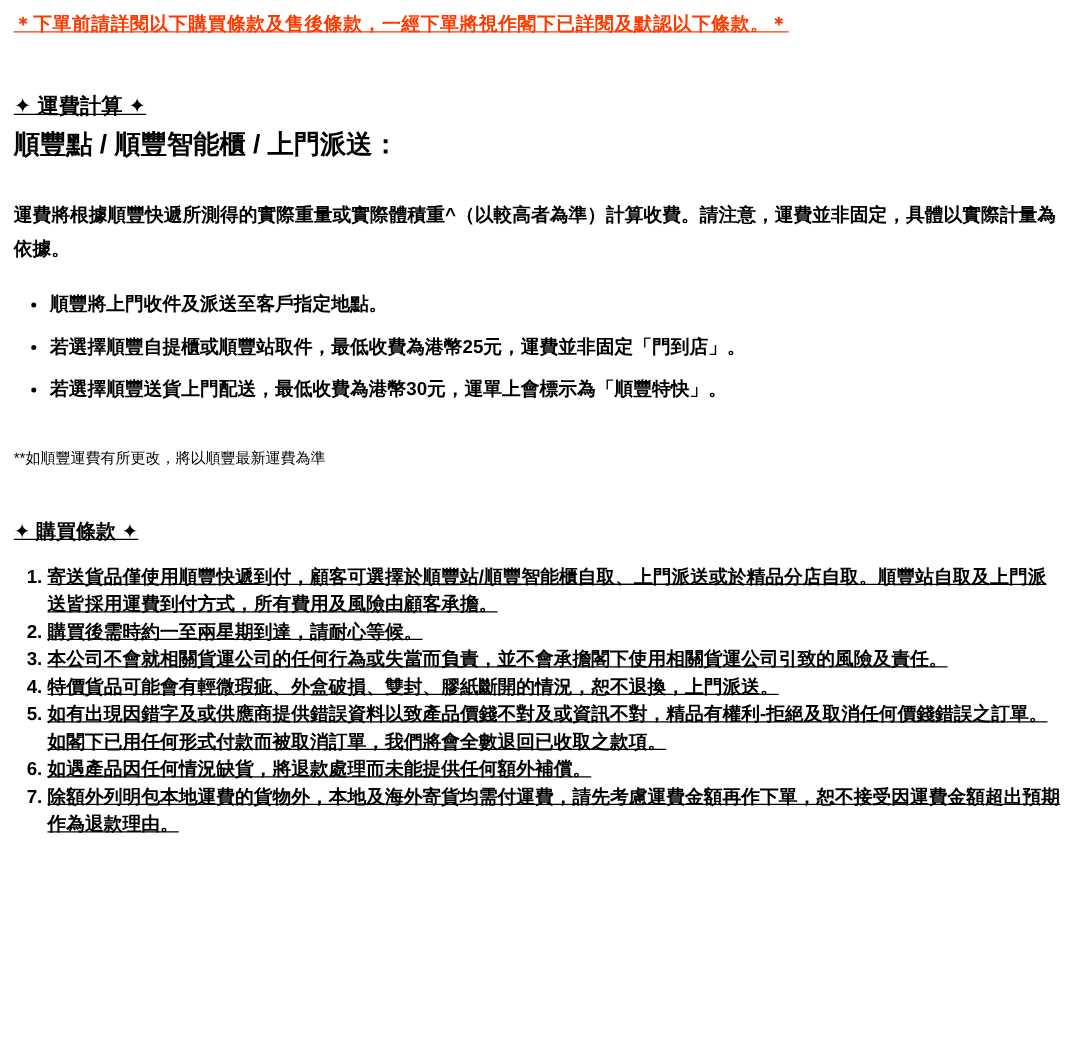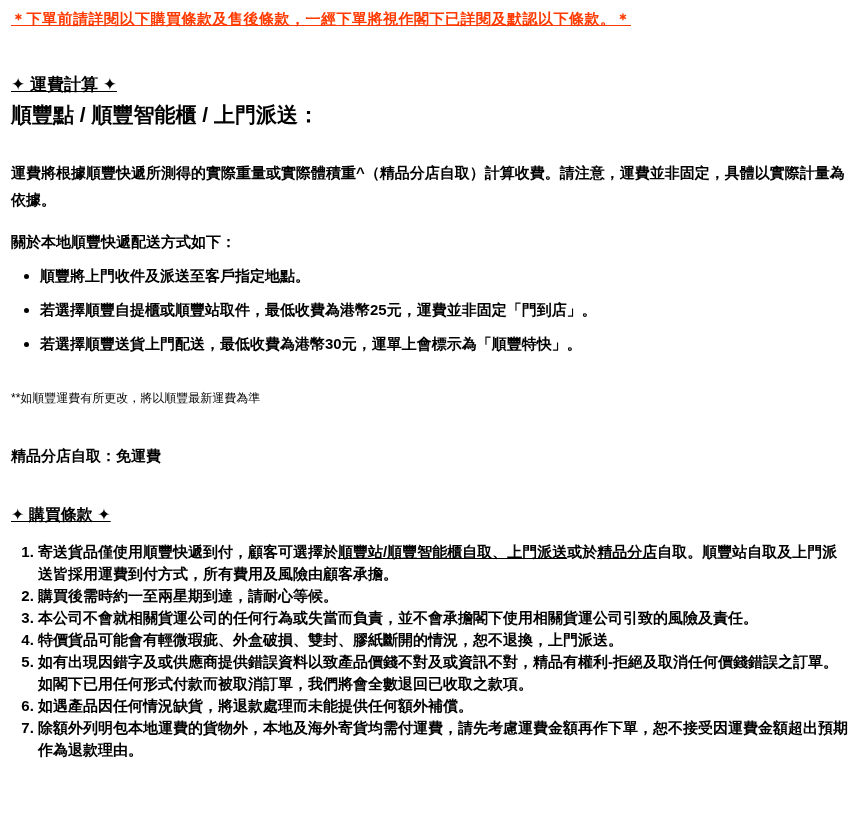--- a/index.html
+++ b/index.html
@@ -87,49 +87,48 @@
   ol.terms-list {
     margin: 0;
     padding-left: 27px;
     list-style: decimal;
   }
   ol.terms-list li {
     font-size: 15px;
     font-weight: 700;
     line-height: 1.47;
     margin: 0;
+    text-decoration: underline;
   }
   .seg-u { text-decoration: underline; }
   .term-note { color: #FF3A00; font-weight: 700; }
 </style>
 </head>
 <body>
 
 <div class="page">
 
   <div class="warning-banner">＊下單前請詳閱以下購買條款及售後條款，一經下單將視作閣下已詳閱及默認以下條款。＊</div>
 
   <div class="heading-calc">✦ 運費計算 ✦</div>
 
   <div class="heading-sf">順豐點 / 順豐智能櫃 / 上門派送：</div>
 
 
-  <p class="intro-para">運費將根據順豐快遞所測得的實際重量或實際體積重^（精品分店自取）計算收費。請注意，運費並非固定，具體以實際計量為依據。</p>
+  <p class="intro-para">運費將根據順豐快遞所測得的實際重量或實際體積重^（以較高者為準）計算收費。請注意，運費並非固定，具體以實際計量為依據。</p>
 
-  <div class="delivery-intro">關於本地順豐快遞配送方式如下：</div>
 
   <ul class="delivery-list">
       <li>順豐將上門收件及派送至客戶指定地點。</li>
       <li>若選擇順豐自提櫃或順豐站取件，最低收費為港幣25元，運費並非固定「門到店」。</li>
       <li>若選擇順豐送貨上門配送，最低收費為港幣30元，運單上會標示為「順豐特快」。</li>
     </ul>
 
   <div class="sf-note">**如順豐運費有所更改，將以順豐最新運費為準</div>
 
-  <div class="pickup-line">精品分店自取：免運費</div>
 
   <div class="heading-terms">✦ 購買條款 ✦</div>
 
   <ol class="terms-list">
       <li><span>寄送貨品僅使用順豐快遞到付，顧客可選擇於</span><span class="seg-u">順豐站/順豐智能櫃自取、上門派送</span><span>或於</span><span class="seg-u">精品分店</span><span>自取。順豐站自取及上門派送皆採用運費到付方式，所有費用及風險由顧客承擔。</span></li>
       <li><span>購買後需時約一至兩星期到達，請耐心等候。</span></li>
       <li><span>本公司不會就相關貨運公司的任何行為或失當而負責，並不會承擔閣下使用相關貨運公司引致的風險及責任。</span></li>
       <li><span>特價貨品可能會有輕微瑕疵、外盒破損、雙封、膠紙斷開的情況，恕不退換，上門派送。</span></li>
       <li><span>如有出現因錯字及或供應商提供錯誤資料以致產品價錢不對及或資訊不對，精品有權利-拒絕及取消任何價錢錯誤之訂單。如閣下已用任何形式付款而被取消訂單，我們將會全數退回已收取之款項。</span></li>
       <li><span>如遇產品因任何情況缺貨，將退款處理而未能提供任何額外補償。</span></li>

